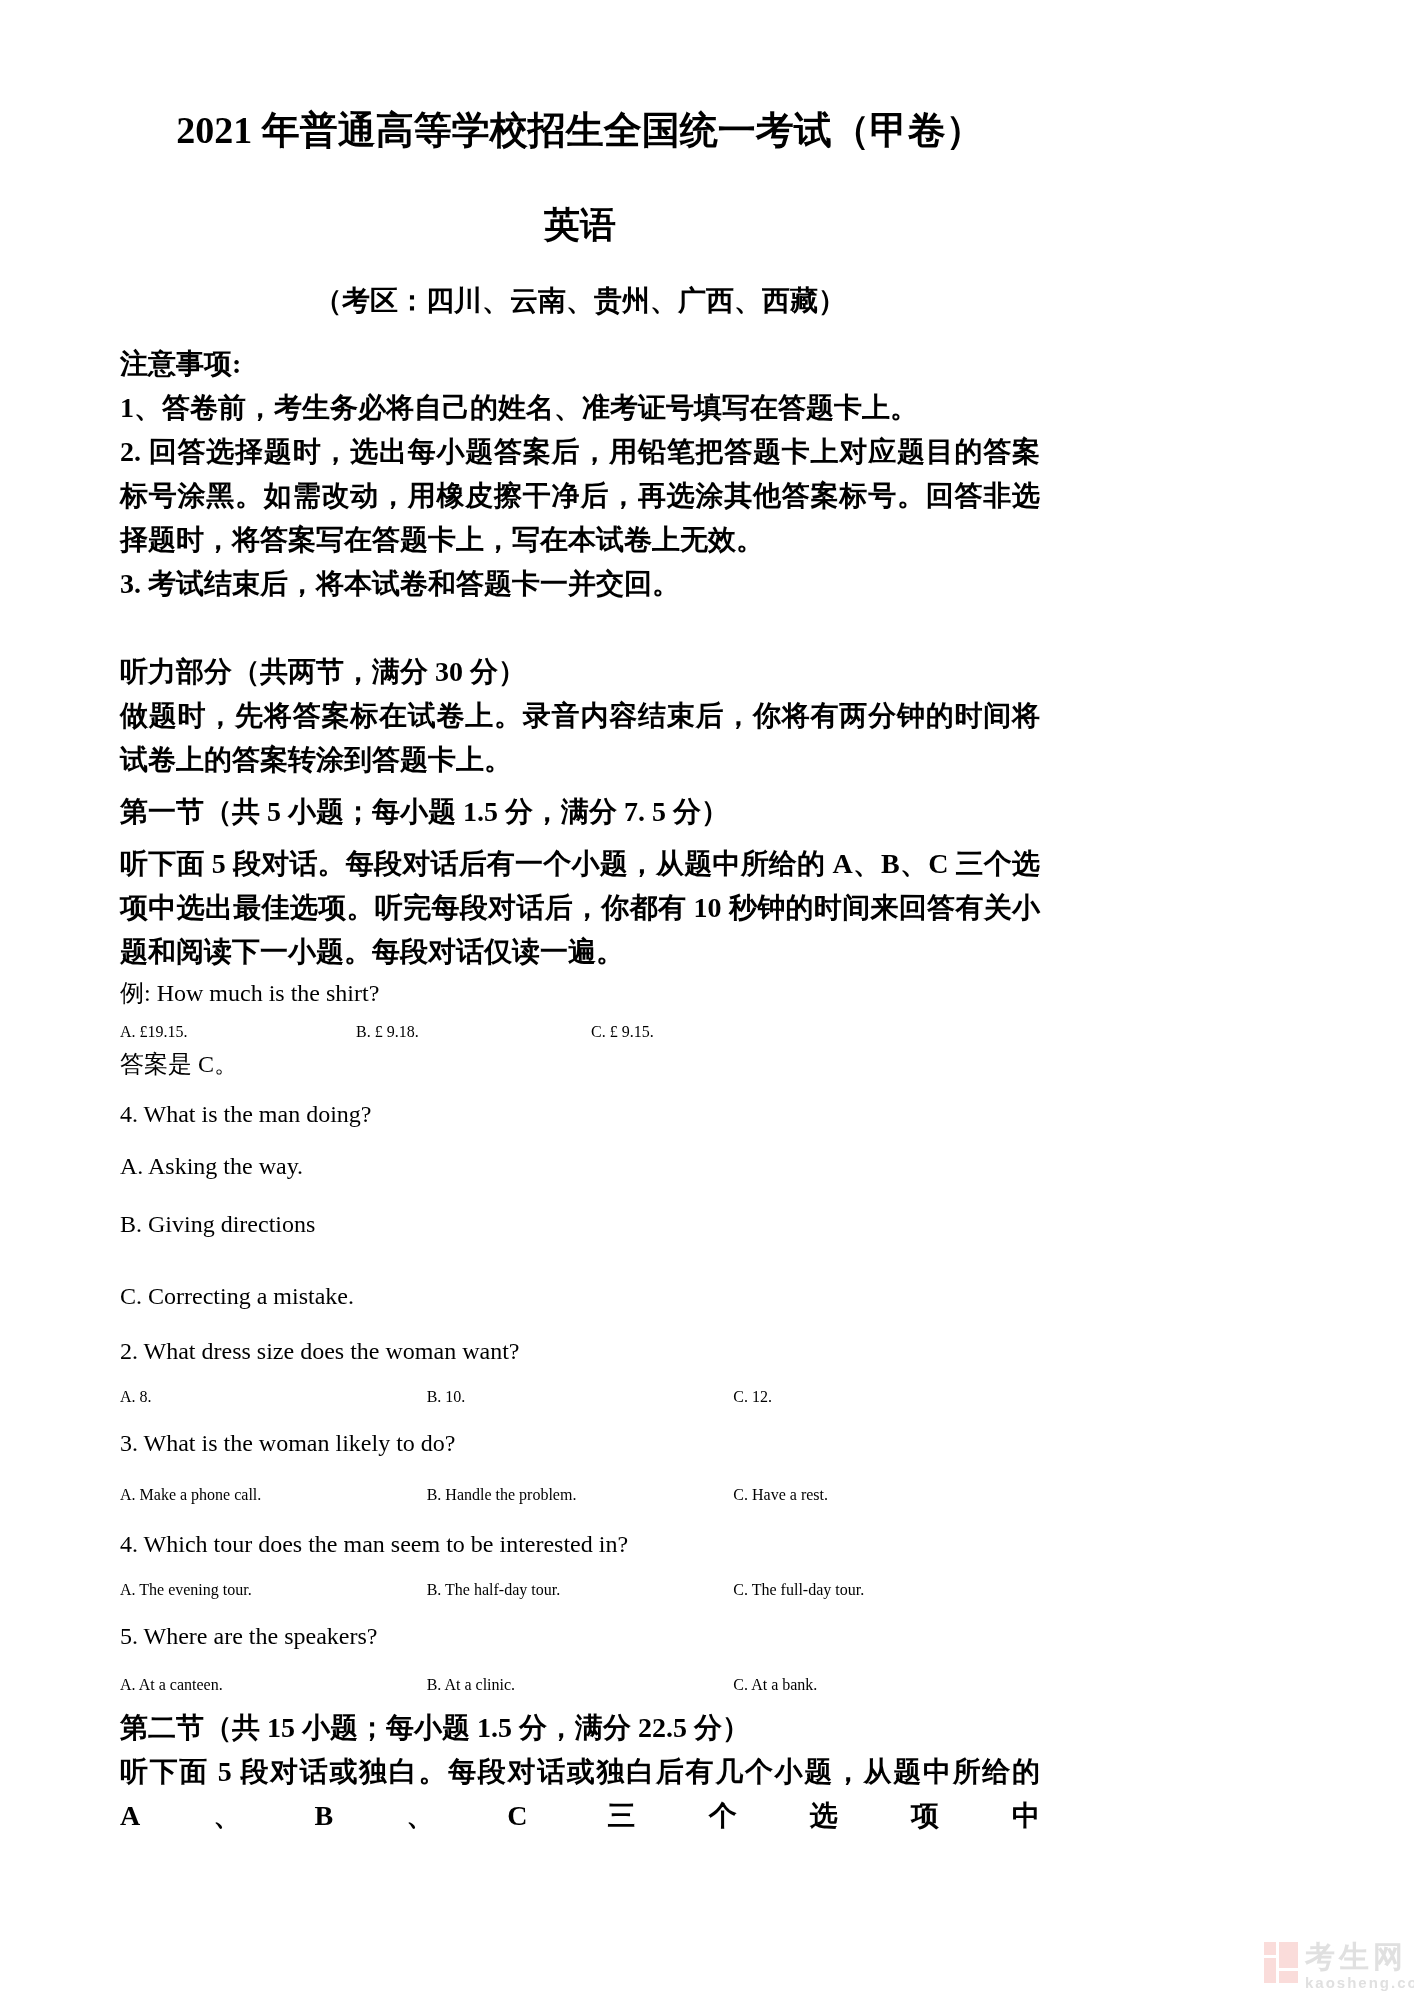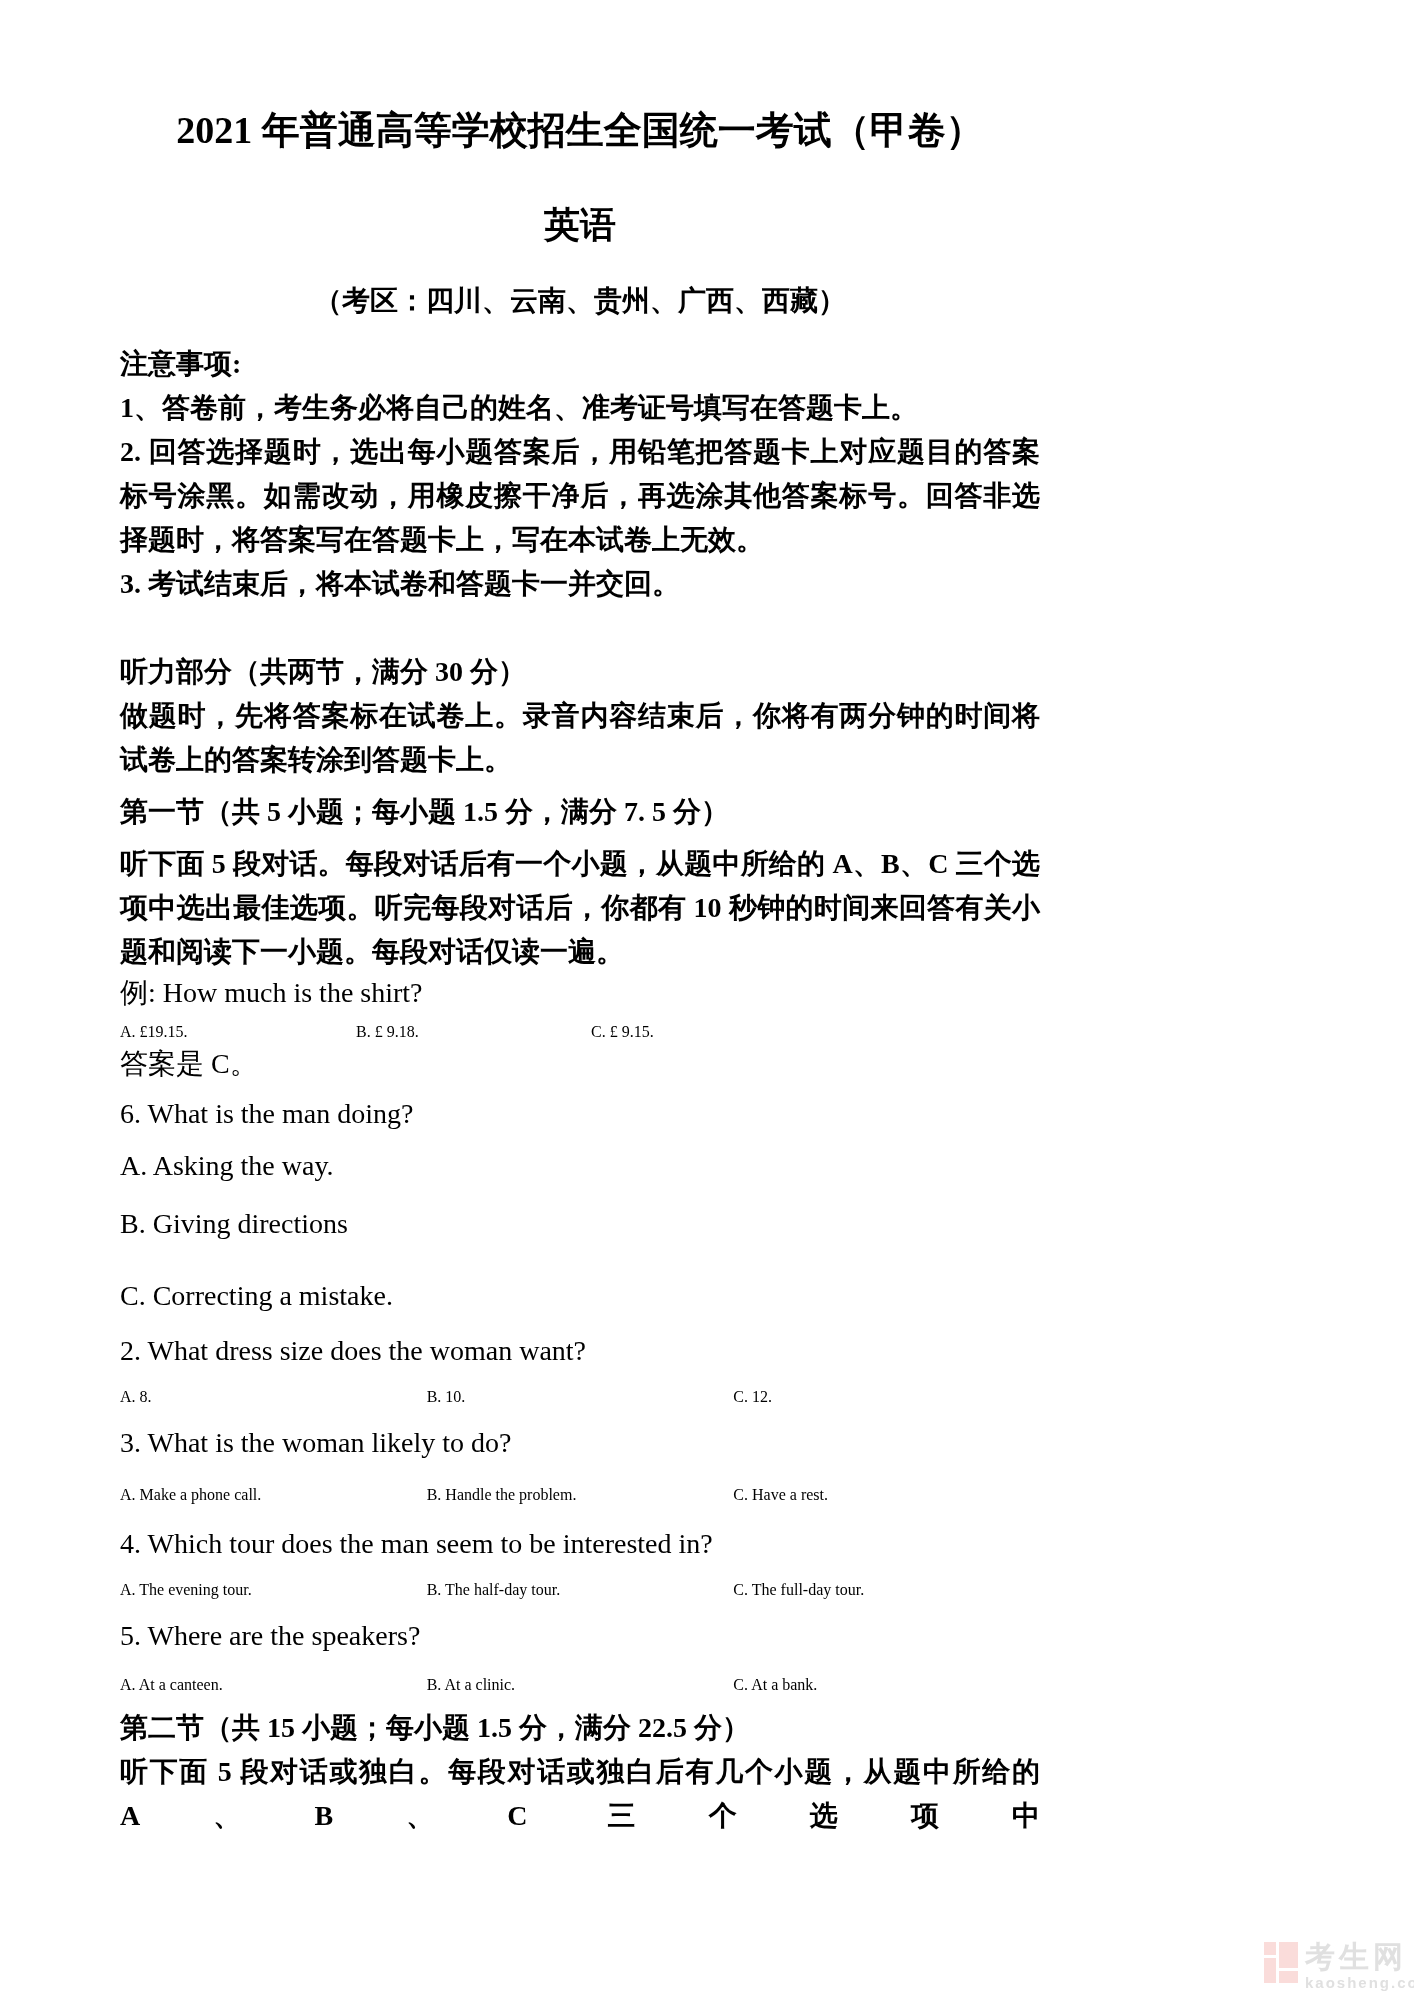--- a/index.html
+++ b/index.html
@@ -16,21 +16,21 @@
     box-sizing: border-box;
     width: 1134px;
     padding: 106px 94px 0 120px;
   }
   .h-title   { font-size: 38px; font-weight: bold; text-align: center; line-height: 48px; margin: 0; }
   .h-subject { font-size: 36px; font-weight: bold; text-align: center; line-height: 46px; margin: 48px 0 0 0; }
   .h-regions { font-size: 28px; font-weight: bold; text-align: center; line-height: 46px; margin: 30px 0 0 0; }
   .cn  { font-size: 28px; font-weight: bold; line-height: 44px; margin: 0; }
   .just { text-align: justify; }
   .last-just { text-align: justify; text-align-last: justify; }
-  .en  { font-size: 28px; font-weight: normal; line-height: 30px; margin: 0; }
+  .en  { font-size: 24px; font-weight: normal; line-height: 30px; margin: 0; }
   .opt-row { display: flex; }
   .opt-row .opt { display: block; width: 400px; }
   .opt-row.example-row .opt:nth-child(1) { width: 236px; }
   .opt-row.example-row .opt:nth-child(2) { width: 235px; }
   .opt-row.example-row .opt:nth-child(3) { width: auto; flex: 1; }
   .mt4  { margin-top: 4px; }
   .mt8  { margin-top: 8px; }
   .mt12 { margin-top: 12px; }
   .mt15 { margin-top: 15px; }
   .mt18 { margin-top: 18px; }
@@ -98,21 +98,21 @@
       <p class="en mt4">例: How much is the shirt?</p>
       <div class="opt-row example-row mt15">
         <span class="opt">A. £19.15.</span>
         <span class="opt">B. £ 9.18.</span>
         <span class="opt">C. £ 9.15.</span>
       </div>
       <p class="en mt8">答案是 C。</p>
     </div>
 
     <div>
-      <p class="en mt20">6. What is the man doing?</p>
+      <p class="en mt20">4. What is the man doing?</p>
       <p class="en mt27">A. Asking the way.</p>
       <p class="en mt28">B. Giving directions</p>
       <p class="en mt42">C. Correcting a mistake.</p>
     </div>
 
     <div>
       <p class="en mt25">2. What dress size does the woman want?</p>
       <div class="opt-row mt27">
         <span class="opt">A. 8.</span>
         <span class="opt">B. 10.</span>

